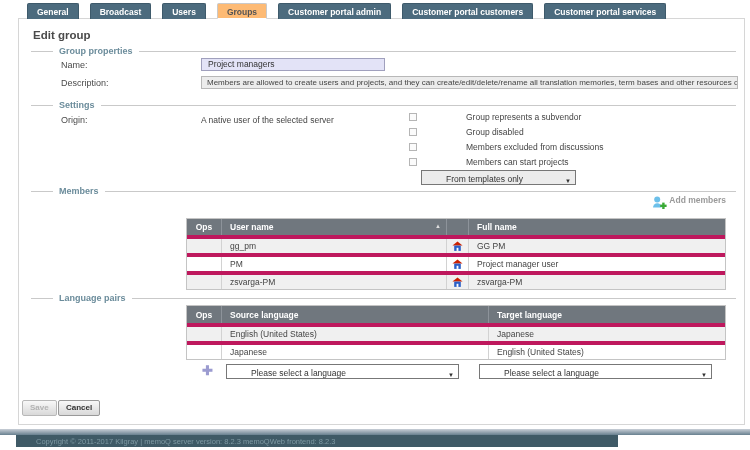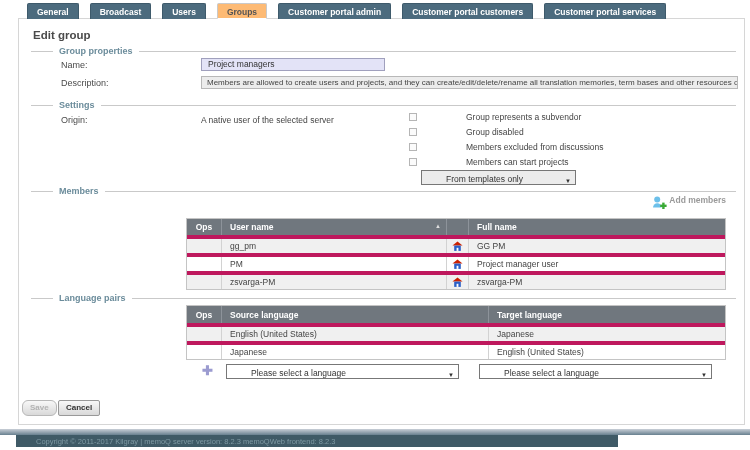--- a/index.html
+++ b/index.html
@@ -63,21 +63,21 @@
   .c-src { width:267px; padding-left:8px; }
   .c-tgt { flex:1; padding-left:8px; }
   .sort { position:absolute; right:5px; top:4px; font-size:6px; color:#e0e0e0; }
 
   .plus-glyph { position:absolute; left:183px; top:344px; font-size:13px; font-weight:bold;
     color:#9b9bd0; cursor:pointer; line-height:15px; }
 
   .btn { position:absolute; top:381px; height:16px; font-size:8px; font-weight:bold;
     background:linear-gradient(#f8f8f8,#d9d9d9); border:1px solid #999; border-radius:2px;
     padding:0 7px; line-height:14px; }
-  .btn.disabled { color:#b3b3b3; border-color:#b8b8b8;border-radius:6px; }
+  .btn.disabled { color:#b3b3b3; border-color:#b8b8b8; }
   .btn.normal { color:#333; }
 
   
   .footer-strip { position:absolute; left:0; top:429px; width:750px; height:6px;
     background:linear-gradient(#c9cfd7,#68808f); }
   .footer-bar { position:absolute; left:16px; top:435px; width:602px; height:12px;
     background:#3f5a66; color:#7e99a3; font-size:7.5px; display:flex; align-items:center; padding-left:20px; }
 </style>
 </head>
 <body>

